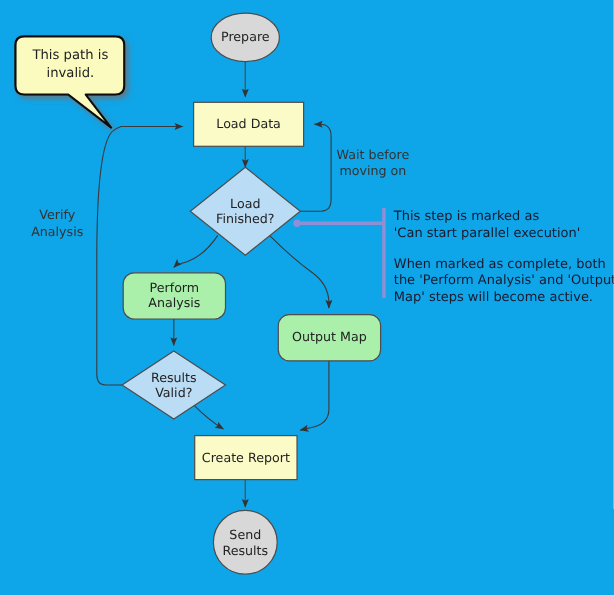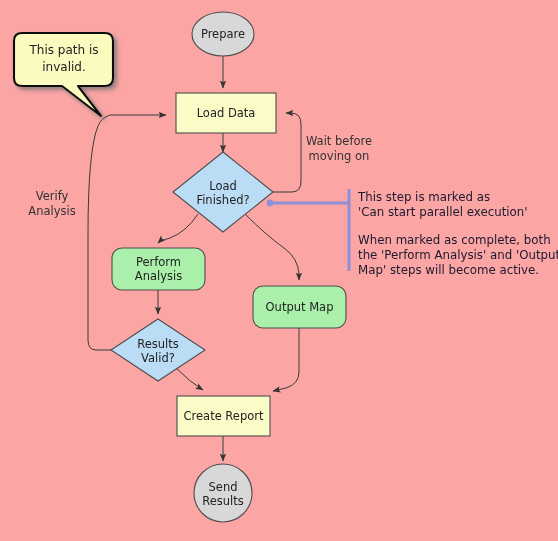--- a/index.html
+++ b/index.html
@@ -7,21 +7,21 @@
     padding: 0;
     background: #ffffff;
   }
   body {
     font-family: "DejaVu Sans", "Liberation Sans", sans-serif;
   }
   #canvas-wrap {
     position: relative;
     width: 558px;
     height: 541px;
-    background: #fca5a5;
+    background: #0ea5e9;
     overflow: hidden;
   }
   #flow-svg {
     position: absolute;
     left: 0;
     top: 0;
     width: 558px;
     height: 541px;
   }
   .node-text {

